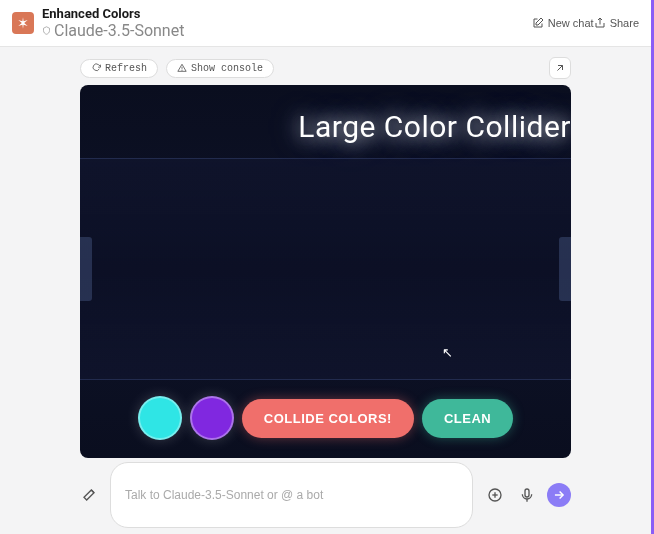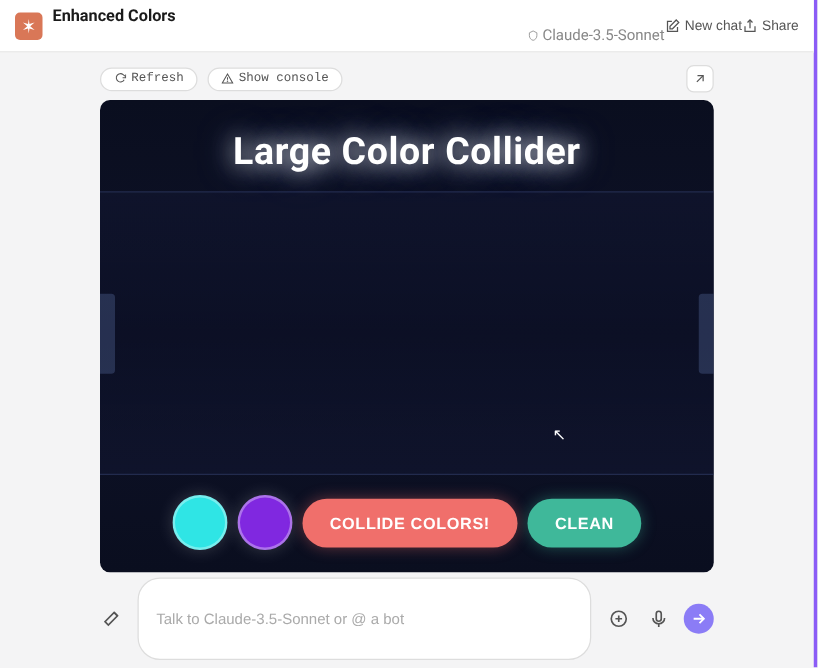--- a/index.html
+++ b/index.html
@@ -29,21 +29,21 @@
       background: #d97757;
       border-radius: 4px;
       margin-right: 8px;
       display: flex;
       align-items: center;
       justify-content: center;
     }
     .app-icon svg { width: 14px; height: 14px; }
     .header-title-block { flex: 1; }
     .header-title { font-size: 13px; font-weight: 700; color: #1a1a1a; }
-    .header-subtitle { font-size: 12px; color: #888; display: flex; align-items: center; gap: 3px; justify-content: flex-end; }
+    .header-subtitle { font-size: 16px; color: #888; display: flex; align-items: center; gap: 3px; }
     .header-actions { display: flex; align-items: center; }
     .header-btn {
       display: flex;
       align-items: center;
       gap: 4px;
       font-size: 11px;
       color: #555;
       cursor: pointer;
       background: none;
       border: none;
@@ -91,23 +91,23 @@
     .canvas-frame {
       flex: 1;
       background: linear-gradient(180deg, #0a0e1f 0%, #0e1228 50%, #0a0e1f 100%);
       border-radius: 8px;
       position: relative;
       overflow: hidden;
       display: flex;
       flex-direction: column;
     }
     .canvas-title {
-      text-align: center;
+      text-align: right;
       font-size: 30px;
-      font-weight: 700;
+      font-weight: 400;
       color: #fff;
       padding: 24px 0 14px 0;
       text-shadow: 0 0 18px rgba(255,255,255,0.8), 0 0 28px rgba(180,200,255,0.55);
       letter-spacing: 0.5px;
     }
     .canvas-stage {
       flex: 1;
       position: relative;
       border-top: 1px solid rgba(80,100,160,0.3);
       border-bottom: 1px solid rgba(80,100,160,0.3);

